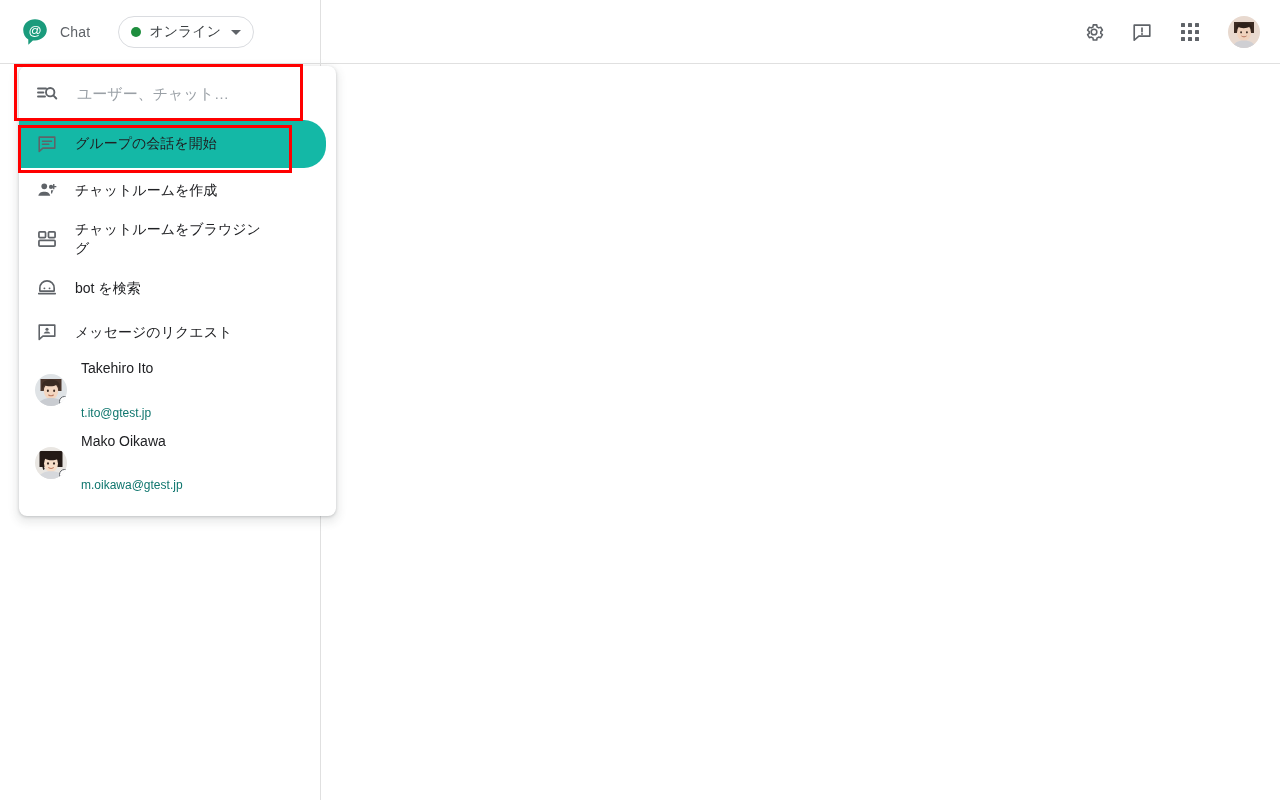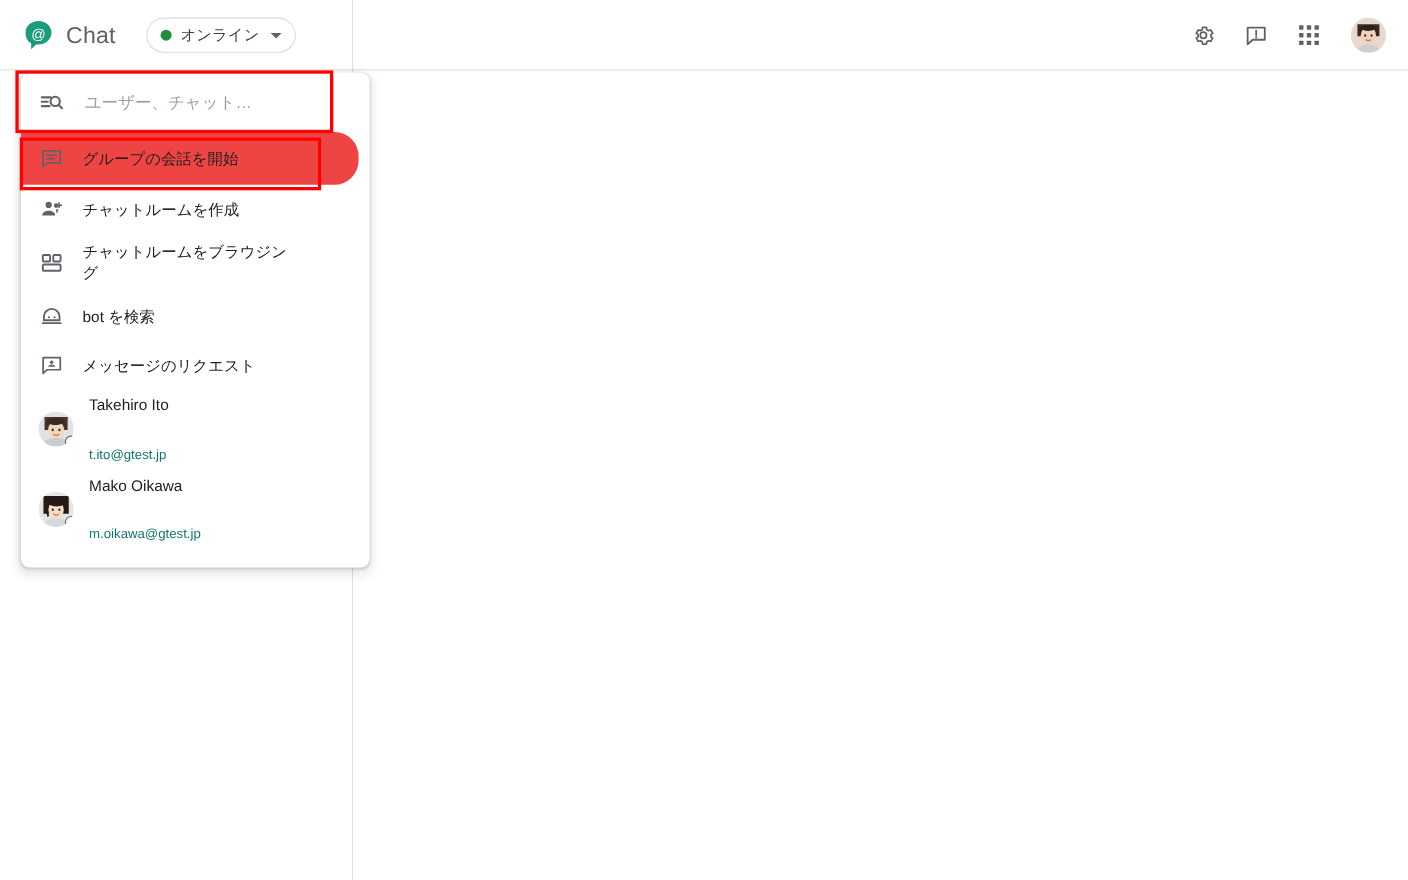--- a/index.html
+++ b/index.html
@@ -27,21 +27,21 @@
   }
   #brand {
     display: flex; align-items: center; gap: 10px;
   }
   #chat-logo {
     width: 30px; height: 30px;
     position: relative;
     display: block;
   }
   #brand-name {
-    font-size: 21px;
+    font-size: 14px;
     color: #5f6368;
     letter-spacing: .2px;
     line-height: 1;
   }
   #status-chip {
     margin-left: 28px;
     height: 32px;
     border: 1px solid #dadce0;
     border-radius: 16px;
     display: flex; align-items: center;
@@ -146,24 +146,25 @@
     margin-right: 16px;
     color: #5f6368;
     display: flex; align-items: center; justify-content: center;
   }
   .menu-item .mi-label {
     font-size: 14px;
     line-height: 19px;
     color: #202124;
   }
   #menu-item-group-chat {
-    background: #ef4444;
+    background: #14b8a6;
     border-radius: 0 22px 22px 0;
     margin-right: 10px;
     min-height: 48px;
+    font-family: Liberation Mono, monospace;
   }
   #menu-item-browse-rooms .mi-label { max-width: 190px; }
 
   #section-title {
     font-size: 12px;
     font-weight: bold;
     color: #202124;
     padding: 14px 16px 8px 16px;
   }
 

